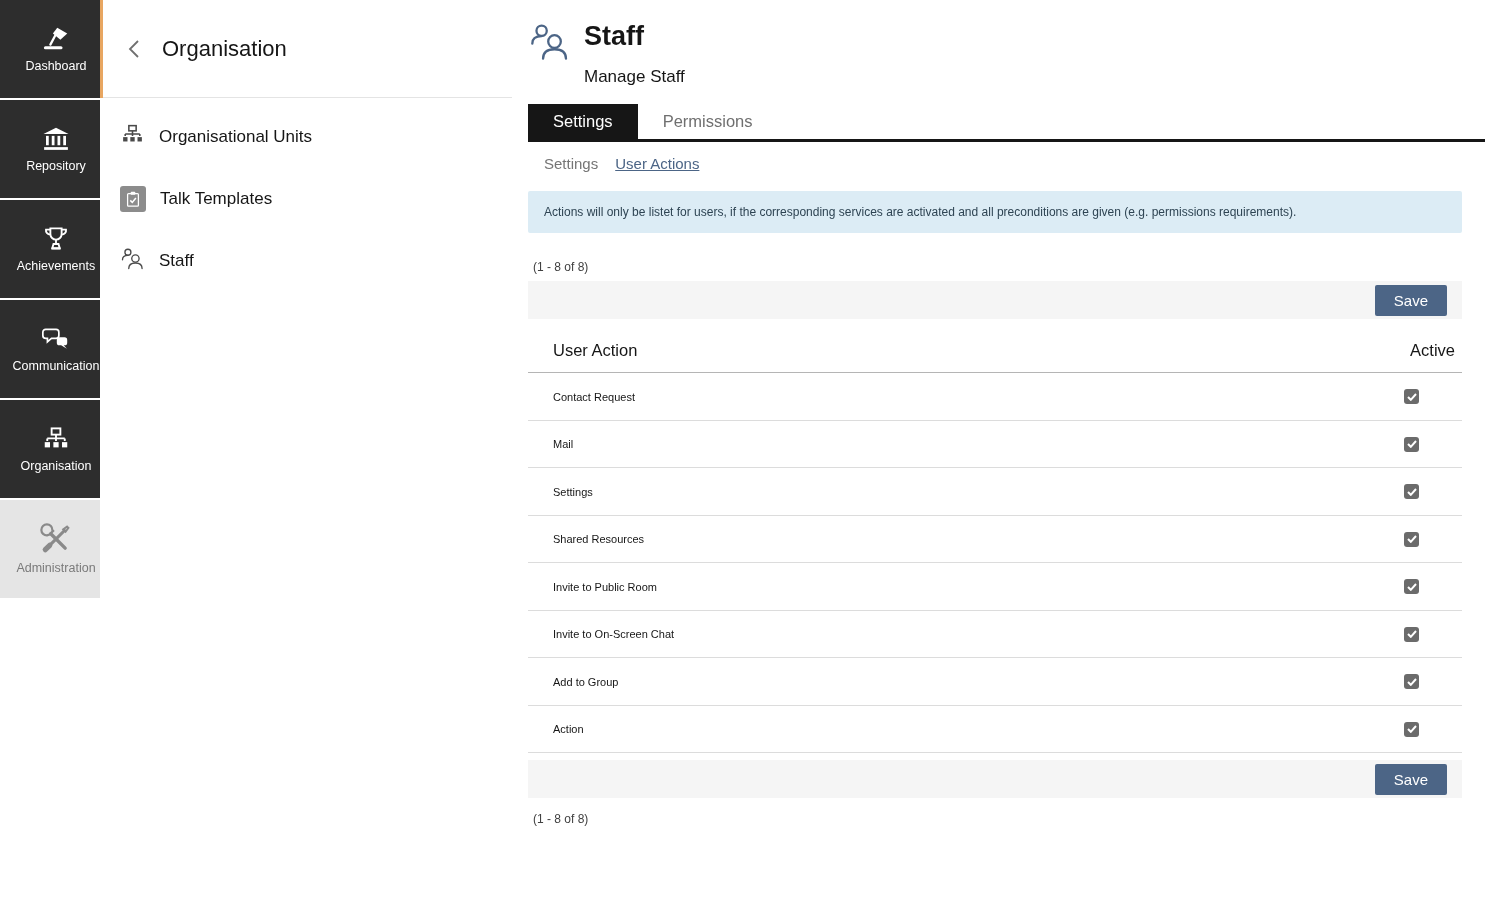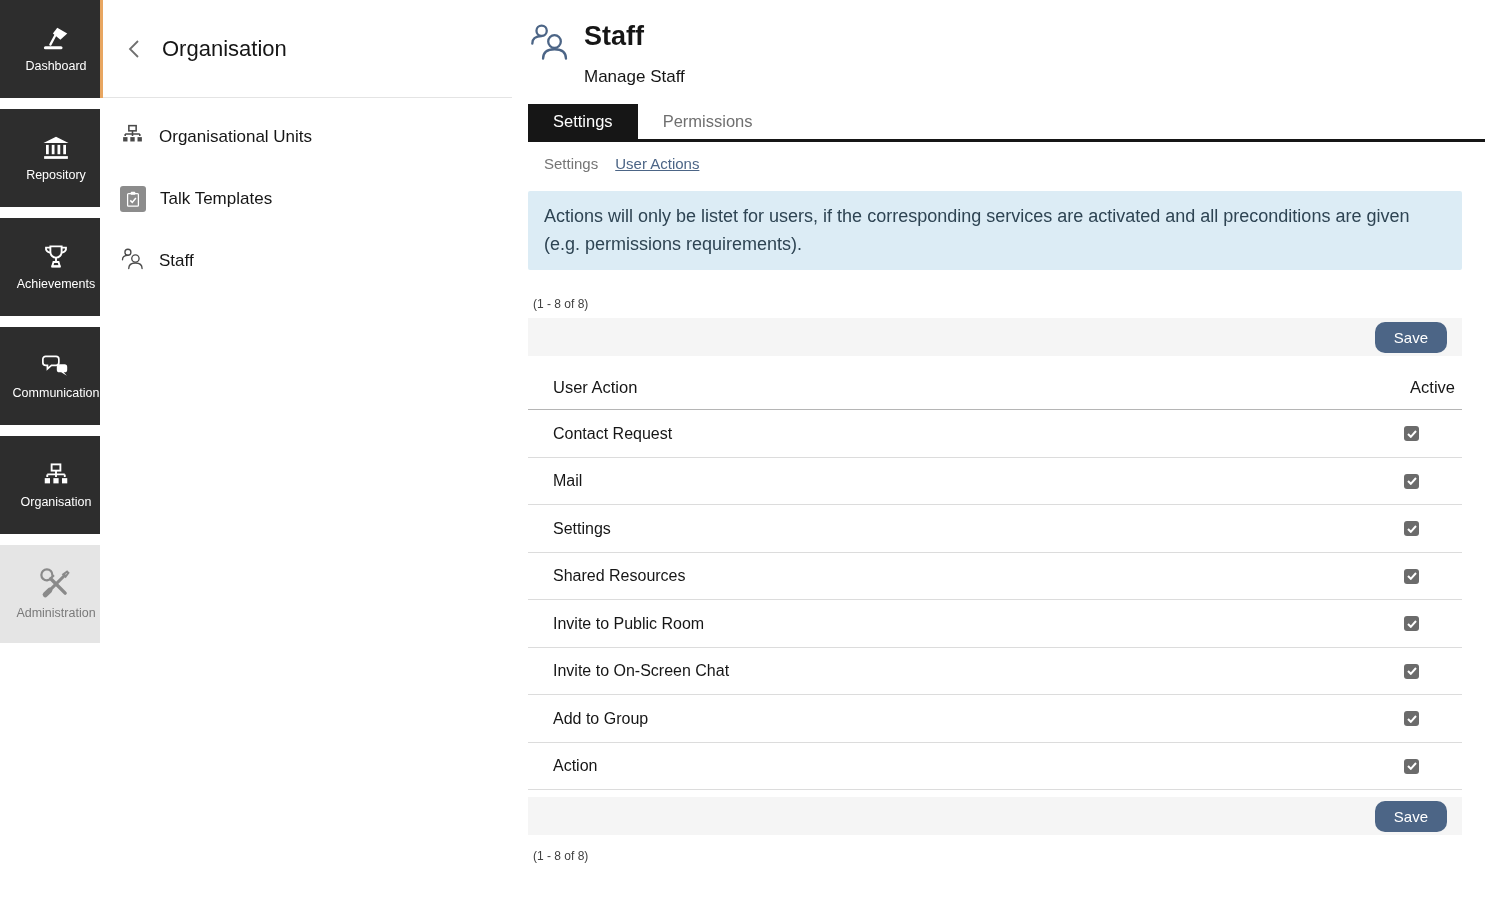--- a/index.html
+++ b/index.html
@@ -8,21 +8,21 @@
     width:1485px; height:924px;
     font-family:"Liberation Sans", sans-serif;
     color:#161616; background:#fff;
     display:flex; overflow:hidden;
   }
 
   
   .sidebar { width:103px; flex:none; }
   .side-item {
     position:relative;
-    width:100px; height:98px; margin-bottom:11px;
+    width:100px; height:98px; margin-bottom:2px;
     background:#2d2d2d; color:#fff;
     display:flex; flex-direction:column; align-items:center; justify-content:center;
     gap:5px; cursor:pointer; text-align:center;padding-left:12px;
   }
   .side-item .lbl { font-size:12.5px; line-height:1.25; padding:0 2px; }
   .side-item svg { display:block; }
   .side-item.current::after {
     content:""; position:absolute; left:100px; top:0;
     width:3px; height:100%; background:#e8a661;
   }
@@ -59,45 +59,45 @@
   .tab { padding:8px 25px; font-size:16.5px; cursor:pointer; }
   .tab.active { background:#161616; color:#fff; }
   .tab.inactive { color:#6f6f6f; }
 
   .subtabs { display:flex; gap:17px; padding:13px 0 0 16px; font-size:15px; }
   .subtab { color:#757575; cursor:pointer; text-decoration:none; }
   .subtab.active { color:#4c6586; text-decoration:underline; }
 
   .infobox {
     margin-top:19px; background:#dcecf5; color:#2e4453;
-    padding:12px 16px; font-size:18px; line-height:1.55; border-radius:2px;
+    padding:12px 16px; font-size:12px; line-height:1.55; border-radius:2px;
   }
 
   .range { font-size:12px; margin:27px 0 7px 5px; color:#404040; }
   .range.bottom { margin:14px 0 0 5px; }
 
   .toolbar {
     background:#f5f5f5; height:38px; padding:0 15px;
     display:flex; justify-content:flex-end; align-items:center;
   }
   .toolbar.bottom { margin-top:7px; }
   .save-btn {
-    background:#4c6586; color:#fff; border:none; border-radius:10px;
+    background:#4c6586; color:#fff; border:none; border-radius:2px;
     font-family:inherit; font-size:15px; padding:7px 19px; cursor:pointer;
   }
 
   .thead {
     display:flex; justify-content:space-between; align-items:flex-end;
     padding:16px 7px 12px 25px; border-bottom:1px solid #b5b5b5;
     font-size:16.5px; margin-top:6px;gap:44px;
   }
   .row {
     display:flex; justify-content:space-between; align-items:center;
     height:47.5px; border-bottom:1px solid #dcdcdc;
-    padding-left:25px; font-size:16px;
+    padding-left:25px; font-size:11px;
   }
   .checkbox {
     width:15px; height:15px; margin-right:43px;
     background:#6b6b6b; border-radius:3px;
     display:flex; align-items:center; justify-content:center; cursor:pointer;
   }
   .checkbox svg { display:none; }
   .checkbox.checked svg { display:block; }
 </style>
 </head>

